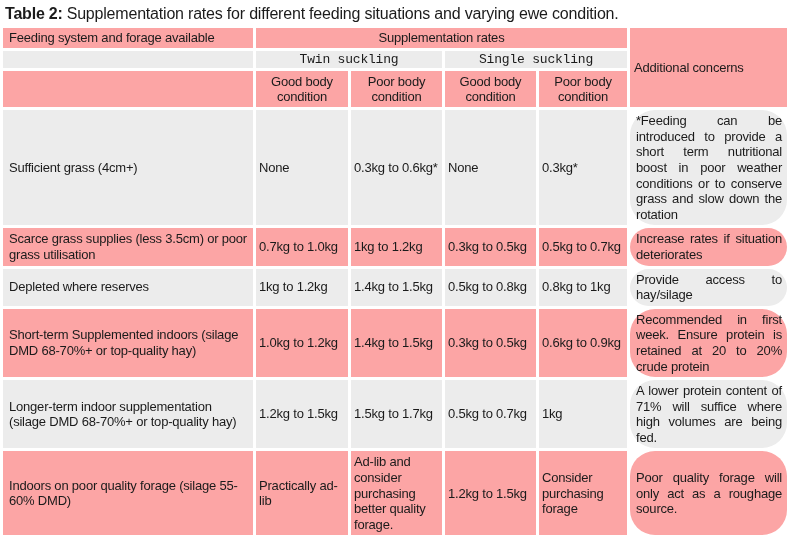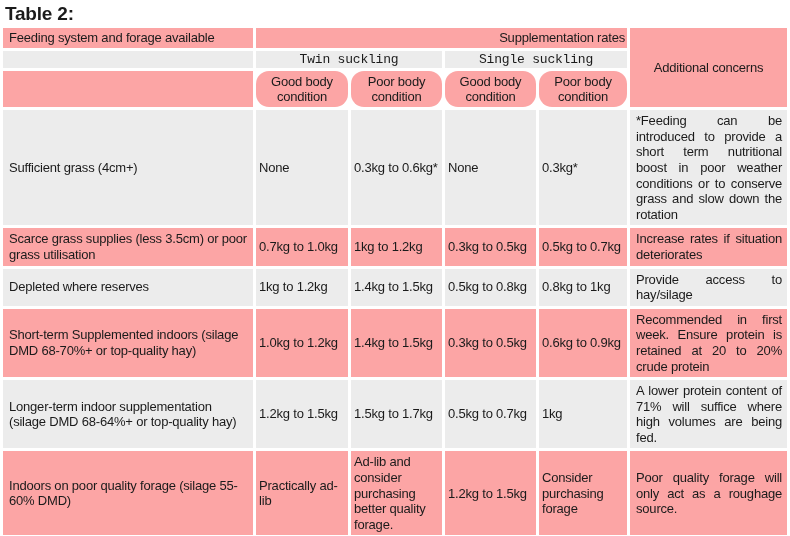--- a/index.html
+++ b/index.html
@@ -10,21 +10,21 @@
     color: #1b1b1b;
     overflow: hidden;
   }
   .page { width: 790px; height: 536px; background: #ffffff; }
 
   .title-bar {
     height: 28px;
     display: flex;
     align-items: center;
     padding-left: 5px;
-    font-size: 19px;
+    font-size: 16px;
     letter-spacing: -0.2px;
     white-space: nowrap;
   }
   .title-bar .t-label { font-weight: bold; margin-right: 4px; }
 
   table.main {
     border-collapse: separate;
     border-spacing: 3px;
     width: 790px;
     table-layout: fixed;
@@ -41,34 +41,36 @@
   .cell-left {
     text-align: left;
     padding: 2px 6px;
   }
   .cell-center {
     padding: 2px 3px;
   }
   .cell-concern {
     text-align: justify;
     padding: 3px 5px 3px 6px;
+    border-radius: 25px;
   }
 
-  .hdr-group   { text-align: right; padding: 1px 2px; }
+  .hdr-group   { text-align: center; padding: 1px 2px; }
   .hdr-sub     { text-align: center; padding: 1px 2px; font-family: Liberation Mono, monospace; }
-  .hdr-cond    { text-align: center; padding: 2px 2px; border-radius: 13px; }
-  .hdr-concern { text-align: center; vertical-align: middle; padding: 2px 4px; }
+  .hdr-cond    { text-align: center; padding: 2px 2px; }
+  .hdr-concern { text-align: left; vertical-align: middle; padding: 2px 4px; }
 </style>
 </head>
 <body>
 
 <div class="page">
 
   <div class="title-bar">
     <span class="t-label">Table 2:</span>
+    <span class="t-text">Supplementation rates for different feeding situations and varying ewe condition.</span>
   </div>
 
   <table class="main">
     <colgroup>
       <col style="width:250px">
         <col style="width:92px">
         <col style="width:91px">
       <col style="width:91px">
         <col style="width:88px">
         <col style="width:157px">
@@ -125,21 +127,21 @@
       <tr>
         <td class="bg-dark cell-left" style="height:58px">Short-term Supplemented indoors (silage DMD 68-70%+ or top-quality hay)</td>
         <td class="bg-dark cell-center">1.0kg to 1.2kg</td>
         <td class="bg-dark cell-center">1.4kg to 1.5kg</td>
         <td class="bg-dark cell-center">0.3kg to 0.5kg</td>
         <td class="bg-dark cell-center">0.6kg to 0.9kg</td>
         <td class="bg-dark cell-concern">Recommended in first week. Ensure protein is retained at 20 to 20% crude protein</td>
       </tr>
 
       <tr>
-        <td class="bg-light cell-left" style="height:64px">Longer-term indoor supplementation (silage DMD 68-64%+ or top-quality hay)</td>
+        <td class="bg-light cell-left" style="height:64px">Longer-term indoor supplementation (silage DMD 68-70%+ or top-quality hay)</td>
         <td class="bg-light cell-center">1.2kg to 1.5kg</td>
         <td class="bg-light cell-center">1.5kg to 1.7kg</td>
         <td class="bg-light cell-center">0.5kg to 0.7kg</td>
         <td class="bg-light cell-center">1kg</td>
         <td class="bg-light cell-concern">A lower protein content of 71% will suffice where high volumes are being fed.</td>
       </tr>
 
       <tr>
         <td class="bg-dark cell-left" style="height:84px">Indoors on poor quality forage (silage 55-60% DMD)</td>
         <td class="bg-dark cell-center">Practically ad-lib</td>

